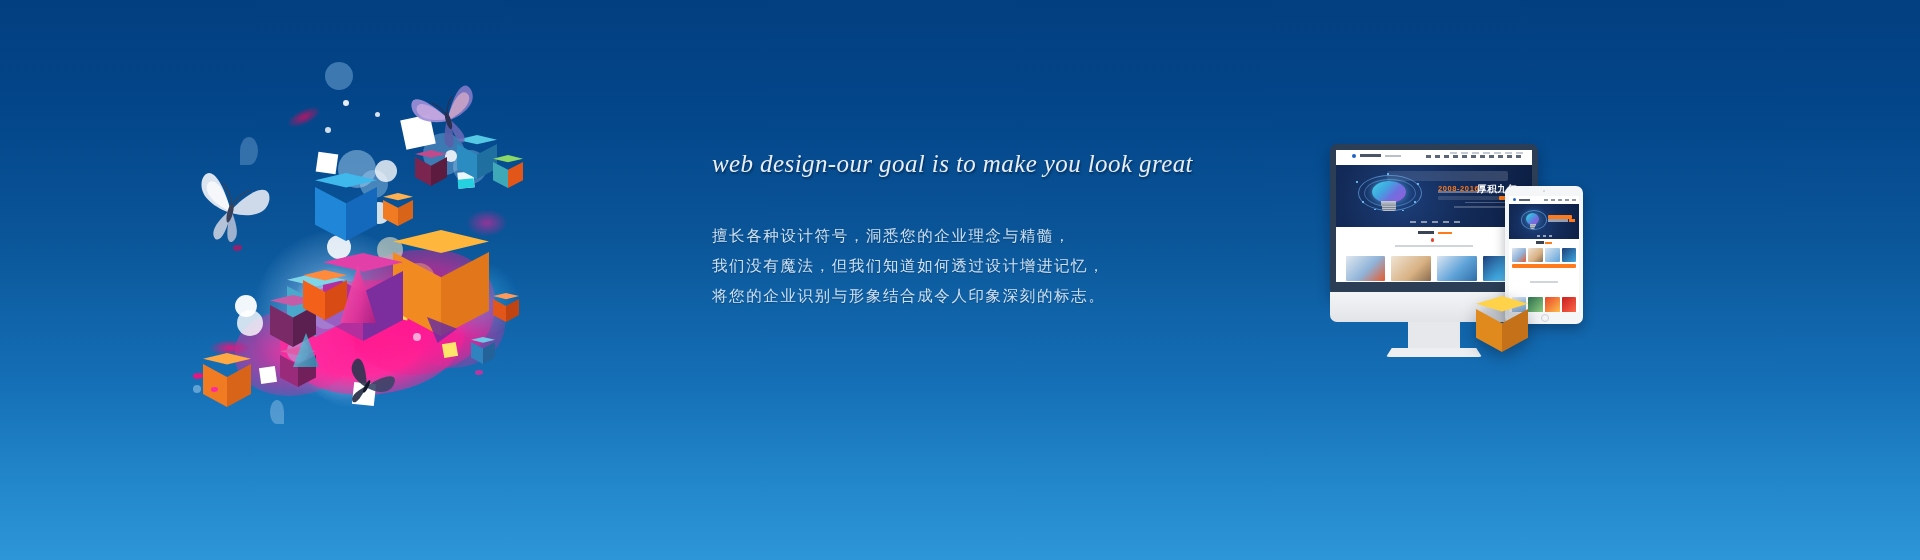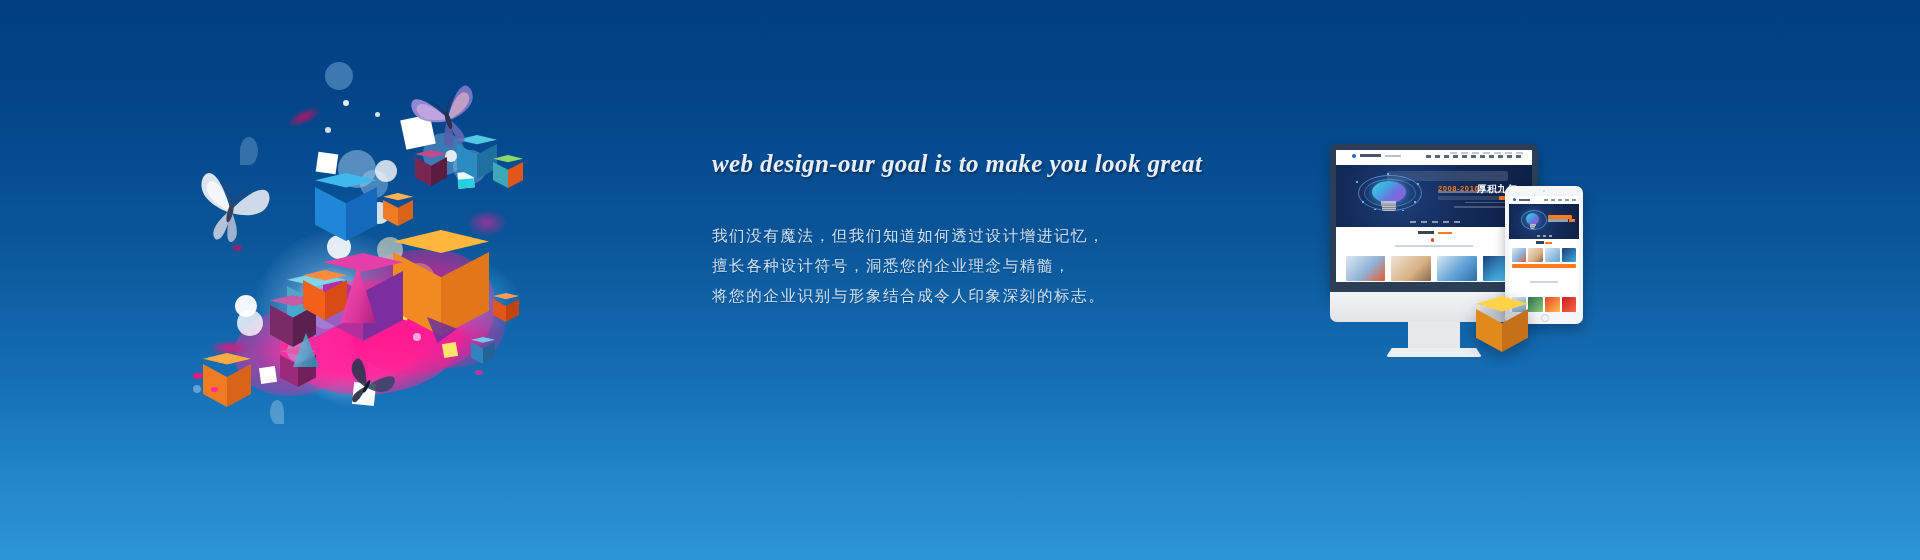--- a/index.html
+++ b/index.html
@@ -28,21 +28,21 @@
   #headline{
     font-size:47px;font-weight:bold;letter-spacing:6px;line-height:1.12;
     background:linear-gradient(to bottom,#ffffff 0%,#ffffff 42%,#e9e9ea 58%,#b9bcc0 100%);
     -webkit-background-clip:text;background-clip:text;color:transparent;
     -webkit-text-fill-color:transparent;
     filter:drop-shadow(2px 3px 2px rgba(0,18,48,.55));
     white-space:nowrap;margin:0;
   }
   #subheadline{
     margin:10px 0 0 0;font-family:"Liberation Serif","DejaVu Serif",serif;
-    font-style:italic;font-weight:bold;font-size:25px;letter-spacing:.4px;
+    font-style:italic;font-weight:normal;font-size:25px;letter-spacing:.4px;
     color:#e9eef4;text-shadow:1px 2px 2px rgba(0,20,50,.5);white-space:nowrap;
   }
   #bodylines{margin-top:43px;}
   .bline{
     font-size:15.5px;color:#cfe2f2;letter-spacing:1.6px;line-height:30px;
     white-space:nowrap;text-shadow:0 1px 1px rgba(0,20,50,.35);
   }
   
   #devices{position:absolute;left:1330px;top:144px;width:300px;height:230px;}
   #monitor{position:absolute;left:0;top:0;width:208px;height:152px;}
@@ -312,22 +312,22 @@
 
     <div class="splat" style="left:18px;top:318px;width:10px;height:6px;background:#e0187f;"></div>
     <div class="splat" style="left:36px;top:332px;width:7px;height:5px;background:#ff2a9e;"></div>
     <div class="splat" style="left:300px;top:315px;width:8px;height:5px;background:#ff1e9a;opacity:.7;"></div>
     <div class="splat" style="left:58px;top:190px;width:9px;height:6px;background:#b01766;opacity:.8;"></div>
   </div>
 
   <div id="textblock">
     <p id="subheadline">web design-our goal is to make you look great</p>
     <div id="bodylines">
+      <div class="bline">擅长各种设计符号，洞悉您的企业理念与精髓，</div>
       <div class="bline">我们没有魔法，但我们知道如何透过设计增进记忆，</div>
-      <div class="bline">擅长各种设计符号，洞悉您的企业理念与精髓，</div>
       <div class="bline">将您的企业识别与形象结合成令人印象深刻的标志。</div>
     </div>
   </div>
 
   <div id="devices">
 
     <div id="monitor">
       <div id="mon-bezel"></div>
       <div id="mon-screen">
         <div class="site">

